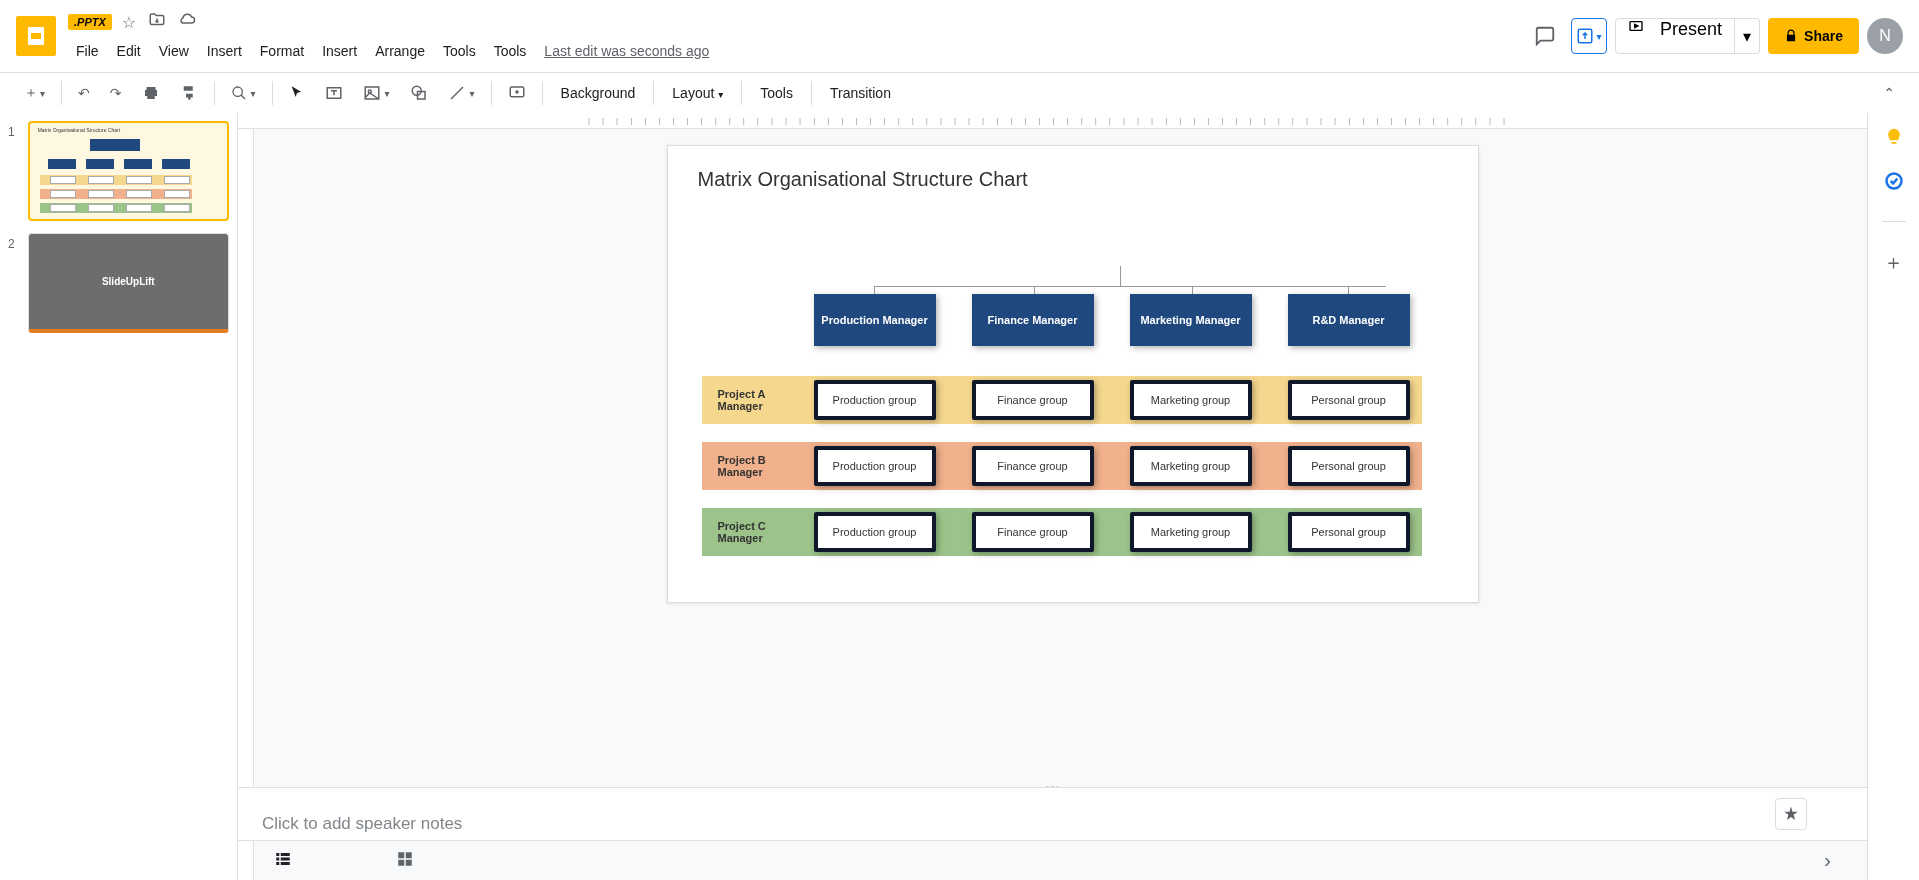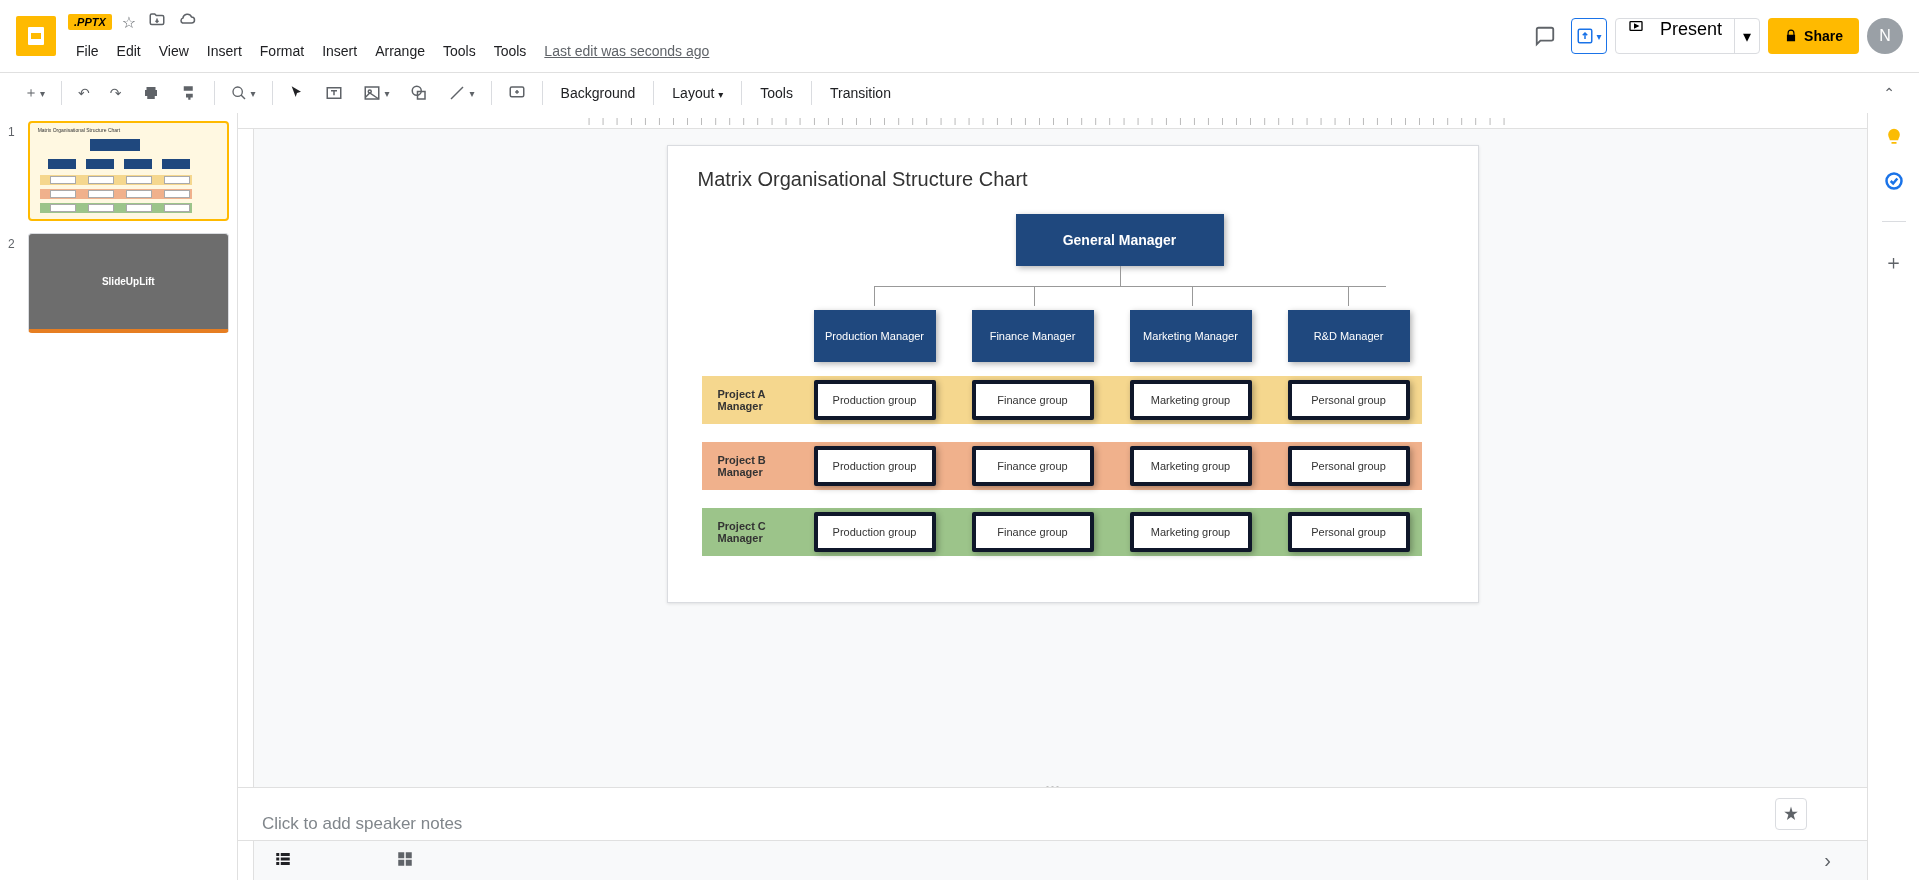--- a/index.html
+++ b/index.html
@@ -50,21 +50,21 @@
 .slide { width: 812px; height: 458px; background: #fff; border: 1px solid #dadce0; position: relative; margin-left: 40px; box-shadow: 0 1px 3px rgba(0,0,0,0.1); }
 
 .slide-title { position: absolute; top: 22px; left: 30px; font-size: 20px; color: #333; }
 
 .gm-box { position: absolute; top: 68px; left: 348px; width: 208px; height: 52px; background: #1f487e; color: #fff; display: flex; align-items: center; justify-content: center; font-size: 14px; font-weight: bold; box-shadow: 2px 2px 6px rgba(0,0,0,0.3); }
 
 .connector-v1 { position: absolute; top: 120px; left: 452px; width: 1px; height: 20px; background: #999; }
 .connector-h { position: absolute; top: 140px; left: 206px; width: 512px; height: 1px; background: #999; }
 .conn-d { position: absolute; top: 140px; width: 1px; height: 20px; background: #999; }
 
-.mgr-box { position: absolute; top: 164px; width: 122px; height: 52px; background: #1f487e; color: #fff; display: flex; align-items: center; justify-content: center; font-size: 11px; font-weight: normal; box-shadow: 2px 2px 6px rgba(0,0,0,0.3); text-align: center; }
+.mgr-box { position: absolute; top: 148px; width: 122px; height: 52px; background: #1f487e; color: #fff; display: flex; align-items: center; justify-content: center; font-size: 11px; font-weight: bold; box-shadow: 2px 2px 6px rgba(0,0,0,0.3); text-align: center; }
 
 .project-row { position: absolute; left: 34px; width: 720px; height: 48px; display: flex; align-items: center; }
 .row-a { top: 230px; background: #f5d78e; }
 .row-b { top: 296px; background: #f0b18c; }
 .row-c { top: 362px; background: #9cc48a; }
 .proj-label { width: 96px; font-size: 11px; font-weight: bold; color: #333; padding-left: 16px; }
 
 .group-box { position: absolute; width: 122px; height: 40px; background: #fff; border: 4px solid #0f172a; border-radius: 2px; display: flex; align-items: center; justify-content: center; font-size: 11px; color: #333; box-shadow: 2px 2px 6px rgba(0,0,0,0.3); }
 
 .speaker-area { position: absolute; bottom: 40px; left: 0; right: 0; height: 48px; background: #fff; border-top: 1px solid #e0e0e0; padding: 26px 24px; color: #80868b; font-size: 17px; }
@@ -277,21 +277,20 @@
       </div>
     </div>
   </div>
 
   <div class="canvas-area">
     <div class="ruler-h">||||||||||||||||||||||||||||||||||||||||||||||||||||||||||||||||||</div>
     <div class="ruler-v"></div>
     <div class="slide-wrapper">
       <div class="slide">
         <div class="slide-title">Matrix Organisational Structure Chart</div>
-        <div class="gm-box">General Manager</div>
 
         <div class="connector-v1"></div>
         <div class="connector-h"></div>
         <div class="conn-d" style="left:206px"></div>
         <div class="conn-d" style="left:366px"></div>
         <div class="conn-d" style="left:524px"></div>
         <div class="conn-d" style="left:680px"></div>
 
         <div class="mgr-box" style="left:146px">Production Manager</div>
         <div class="mgr-box" style="left:304px">Finance Manager</div>

